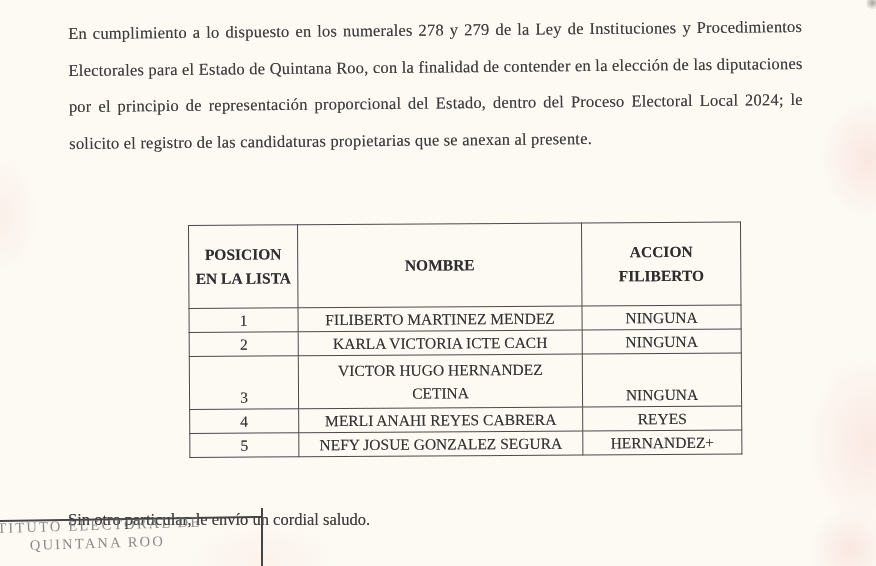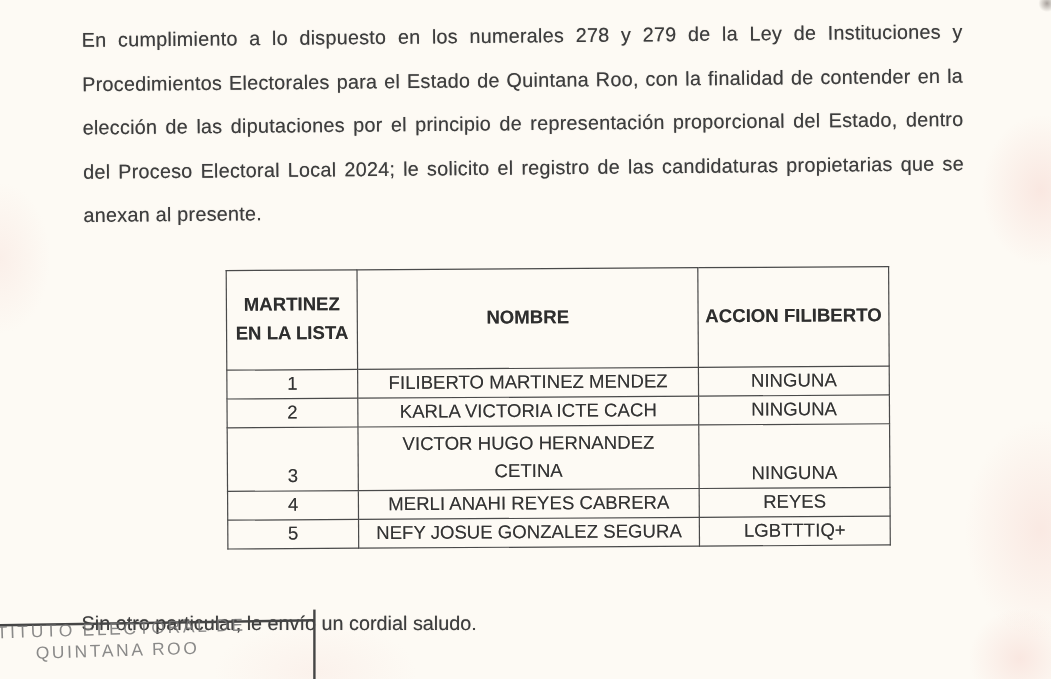--- a/index.html
+++ b/index.html
@@ -1,21 +1,21 @@
 <!DOCTYPE html>
 <html lang="es"><head>
 <meta charset="utf-8">
 <style>
   html, body { margin: 0; padding: 0; background: #e8e4df; }
   .page {
     position: relative;
     width: 876px;
     height: 566px;
     overflow: hidden;
-    font-family: Liberation Sans, sans-serif;
+    font-family: Liberation Serif, serif;
     background:
       radial-gradient(ellipse 70px 90px at 99% 28%, rgba(246,213,206,0.50), transparent 70%),
       radial-gradient(ellipse 90px 130px at 99% 78%, rgba(246,213,206,0.45), transparent 70%),
       radial-gradient(ellipse 60px 60px at 97% 97%, rgba(246,213,206,0.50), transparent 70%),
       radial-gradient(ellipse 60px 90px at 0% 38%, rgba(248,226,220,0.45), transparent 70%),
       radial-gradient(ellipse 120px 60px at 30% 99%, rgba(248,226,220,0.35), transparent 70%),
       radial-gradient(circle 9px at 99.6% 0.5%, rgba(100,90,85,0.55), transparent 80%),
       #fdfaf4;
     color: #3d3d3d;
   }
@@ -120,21 +120,21 @@
 </head>
 <body>
 
 <div class="page">
 
   <p class="body-text">En cumplimiento a lo dispuesto en los numerales 278 y 279 de la Ley de Instituciones y Procedimientos Electorales para el Estado de Quintana Roo, con la finalidad de contender en la elección de las diputaciones por el principio de representación proporcional del Estado, dentro del Proceso Electoral Local 2024; le solicito el registro de las candidaturas propietarias que se anexan al presente.</p>
 
   <table class="cand-table">
     <thead>
       <tr>
-        <th class="col-pos">MARTINEZ EN LA LISTA</th>
+        <th class="col-pos">POSICION EN LA LISTA</th>
         <th class="col-nom">NOMBRE</th>
         <th class="col-acc">ACCION FILIBERTO</th>
       </tr>
     </thead>
     <tbody>
       <tr>
         <td class="pos">1</td>
         <td class="nom">FILIBERTO MARTINEZ MENDEZ</td>
         <td class="acc">NINGUNA</td>
       </tr>
@@ -151,21 +151,21 @@
         <td class="acc">NINGUNA</td>
       </tr>
       <tr>
         <td class="pos">4</td>
         <td class="nom">MERLI ANAHI REYES CABRERA</td>
         <td class="acc">REYES</td>
       </tr>
       <tr>
         <td class="pos">5</td>
         <td class="nom">NEFY JOSUE GONZALEZ SEGURA</td>
-        <td class="acc">LGBTTTIQ+</td>
+        <td class="acc">HERNANDEZ+</td>
       </tr>
     </tbody>
   </table>
 
   <p class="closing">Sin otro particular, le envío un cordial saludo.</p>
 
   <div class="stamp-hline"></div>
   <div class="stamp-vline"></div>
 
   <div class="stamp">

